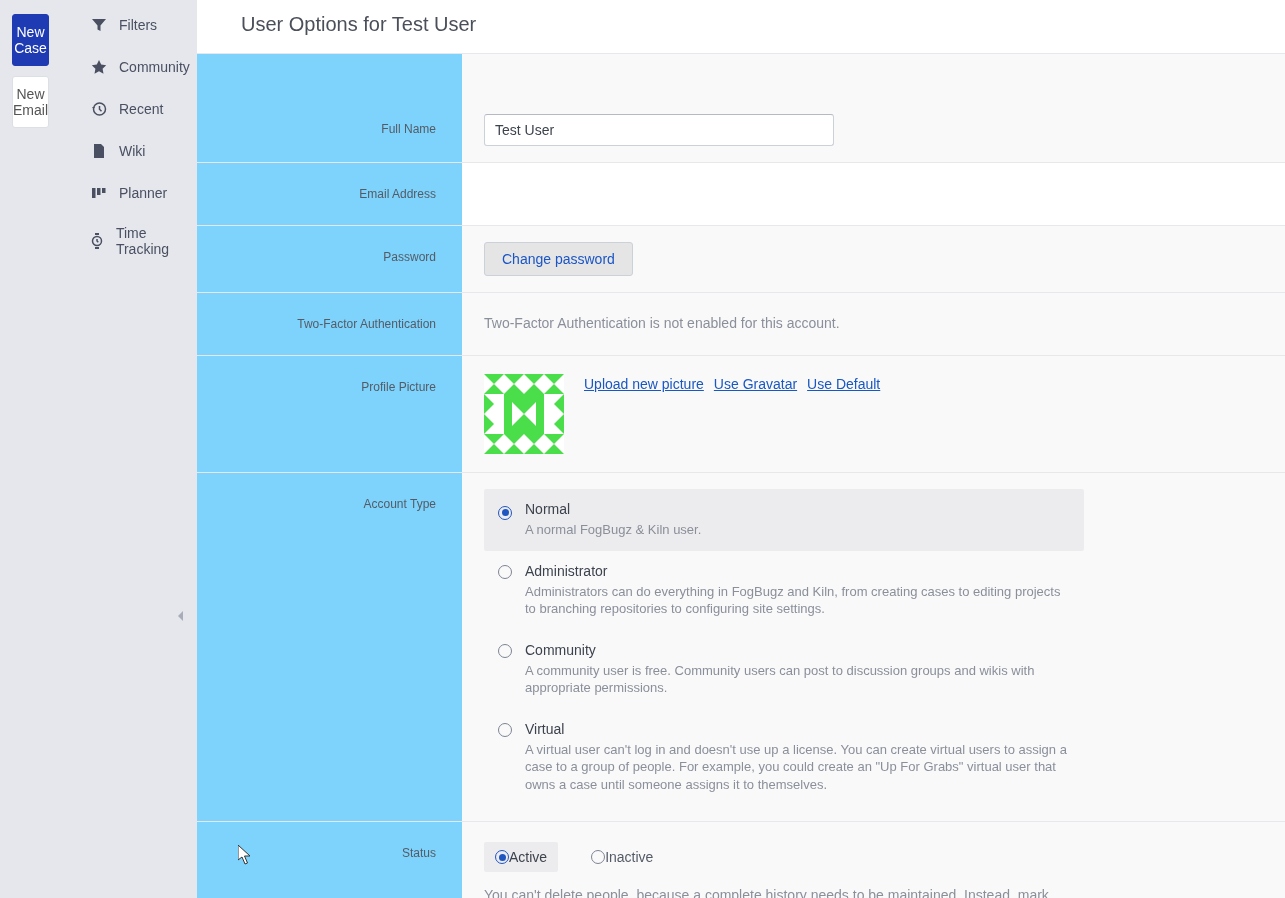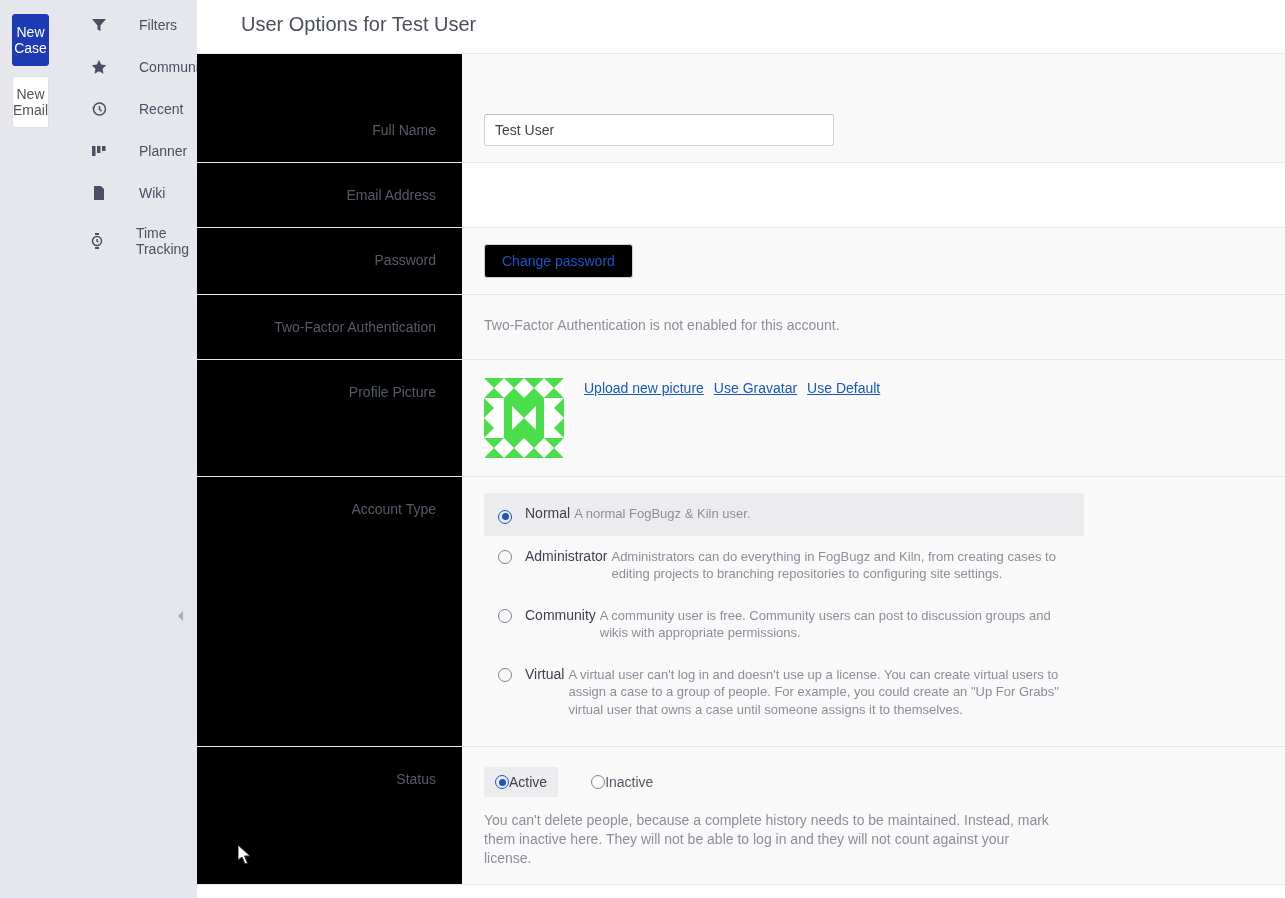--- a/index.html
+++ b/index.html
@@ -45,21 +45,20 @@
     color: #555;
     border-color: #dcdfe6;
   }
   .nav-list { list-style: none; padding: 4px 0; }
   .nav-item {
     display: flex; align-items: center;
     padding: 11px 28px;
     color: #4a5061;
     cursor: pointer;
     font-size: 14px;
-    gap: 20px;
   }
   .nav-item .icon {
     width: 20px; height: 20px;
     margin-right: 10px;
     display: inline-flex;
     align-items: center; justify-content: center;
   }
   .nav-divider {
     border: none; border-top: 1px solid #d2d5dd;
     margin: 8px 14px 0;
@@ -101,22 +100,22 @@
 
   .form-row {
     display: flex;
     border-bottom: 1px solid #e6e8ec;
   }
   .form-label {
     width: 265px;
     padding: 24px 26px 24px 0;
     text-align: right;
     color: #555b66;
-    font-size: 14px;
-    background: #000000;
+    font-size: 12px;
+    background: #7dd3fc;
   }
   .form-value {
     flex: 1;
     padding: 16px 22px;
     background: #f9f9fa;
   }
   .form-value.align-top { align-items: flex-start; }
   .form-row.first .form-value { padding-top: 60px; }
   .form-row.first .form-label { padding-top: 68px; }
 
@@ -129,21 +128,21 @@
     border-radius: 3px;
     color: #3d434d;
     background: #fff;
   }
 
   .btn-outline {
     display: inline-block;
     padding: 8px 17px;
     border: 1px solid #ccd0d8;
     border-radius: 3px;
-    background: #000000;
+    background: #e5e5e5;
     color: #1a55c6;
     font-size: 14px;
     cursor: pointer;
   }
 
   .muted-text { color: #8a8f99; font-size: 14px; }
 
   .profile-pic-row .form-value {
     display: flex; gap: 20px; padding-top: 18px; padding-bottom: 18px;
   }
@@ -165,21 +164,21 @@
   .radio-circle {
     width: 14px; height: 14px; border-radius: 50%;
     border: 1.5px solid #7e8492; display:inline-flex;
     align-items:center; justify-content:center;
   }
   .radio-option.selected .radio-circle { border-color: #1f55c1; }
   .radio-dot {
     width: 7px; height: 7px; border-radius:50%; background:#1f55c1; display:none;
   }
   .radio-option.selected .radio-dot { display:block; }
-  .radio-body { display:flex; flex-direction:row; gap: 4px; }
+  .radio-body { display:flex; flex-direction:column; gap: 4px; }
   .radio-title { color: #3d434d; font-size: 14px; }
   .radio-desc { color: #8a8f99; font-size: 13px; line-height: 1.35; }
 
   .status-row .form-value { padding-top: 20px; }
   .status-radios {
     display: flex; gap: 22px; align-items: center; margin-bottom: 14px;
   }
   .inline-radio { display:flex; align-items:center; padding: 7px 11px; border-radius:2px; }
   .inline-radio.selected { background: #ececee; }
   .inline-radio .radio-circle { }
@@ -228,34 +227,34 @@
             <circle cx="8.5" cy="8" r="6"></circle>
             <path d="M8.5 5v3.2l2 2"></path>
             <path d="M1 6l1.5 2L4 6" fill="#4a5061" stroke="none"></path>
           </svg>
       </span>
       <span>Recent</span>
     </li>
     <li class="nav-item">
       <span class="icon">
         <svg width="16" height="16" viewBox="0 0 16 16" fill="#4a5061">
+            <path d="M3 1h7l3 3v11H3V1z"></path>
+          </svg>
+      </span>
+      <span>Wiki</span>
+    </li>
+    <li class="nav-item">
+      <span class="icon">
+        <svg width="16" height="16" viewBox="0 0 16 16" fill="#4a5061">
             <rect x="1" y="3" width="3.5" height="10"></rect>
             <rect x="6" y="3" width="3.5" height="7"></rect>
             <rect x="11" y="3" width="3.5" height="5"></rect>
           </svg>
       </span>
       <span>Planner</span>
-    </li>
-    <li class="nav-item">
-      <span class="icon">
-        <svg width="16" height="16" viewBox="0 0 16 16" fill="#4a5061">
-            <path d="M3 1h7l3 3v11H3V1z"></path>
-          </svg>
-      </span>
-      <span>Wiki</span>
     </li>
     <li class="nav-item">
       <span class="icon">
         <svg width="16" height="16" viewBox="0 0 16 16" fill="none" stroke="#4a5061" stroke-width="1.5">
             <circle cx="8" cy="8" r="4.5"></circle>
             <path d="M6 1h4M6 15h4" stroke-width="2"></path>
             <path d="M8 6v2l1.3 1.3"></path>
           </svg>
       </span>
       <span>Time Tracking</span>

